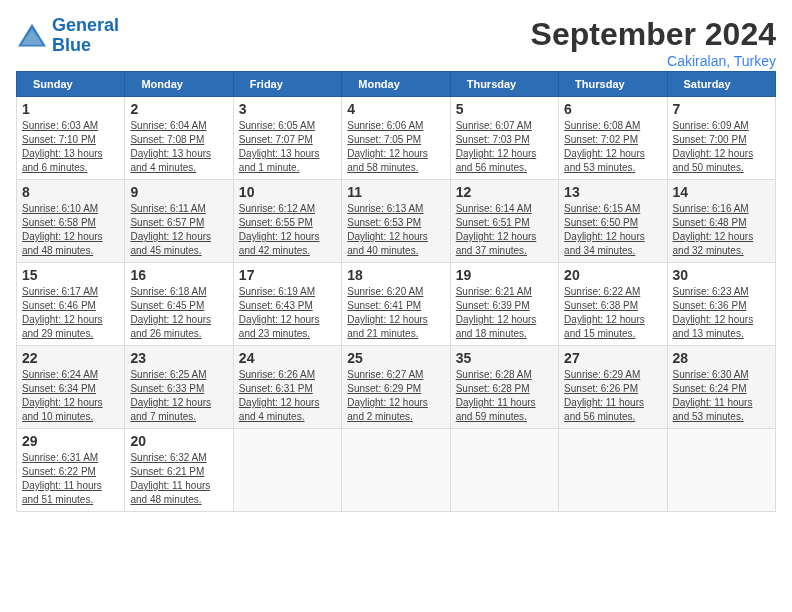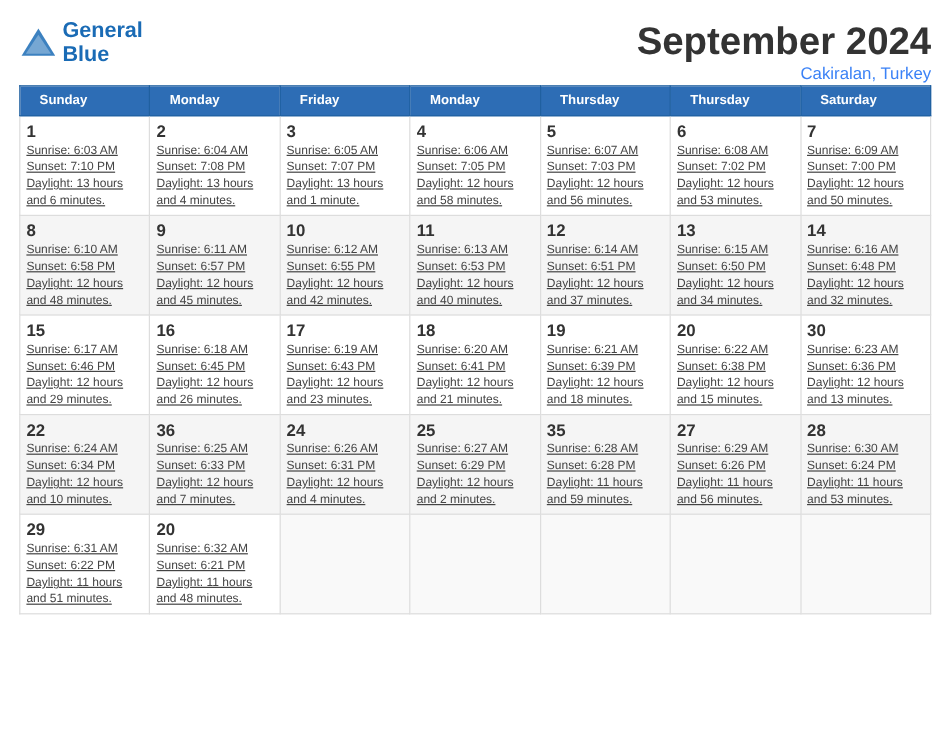--- a/index.html
+++ b/index.html
@@ -299,21 +299,21 @@
       <tr>
         <td>
         <span class="day-number">22</span>
         <div class="day-info">
           Sunrise: 6:24 AM<br>
           Sunset: 6:34 PM<br>
           Daylight: 12 hours and 10 minutes.
         </div>
       </td>
         <td>
-        <span class="day-number">36</span>
+        <span class="day-number">23</span>
         <div class="day-info">
           Sunrise: 6:25 AM<br>
           Sunset: 6:33 PM<br>
           Daylight: 12 hours and 7 minutes.
         </div>
       </td>
         <td>
         <span class="day-number">24</span>
         <div class="day-info">
           Sunrise: 6:26 AM<br>

